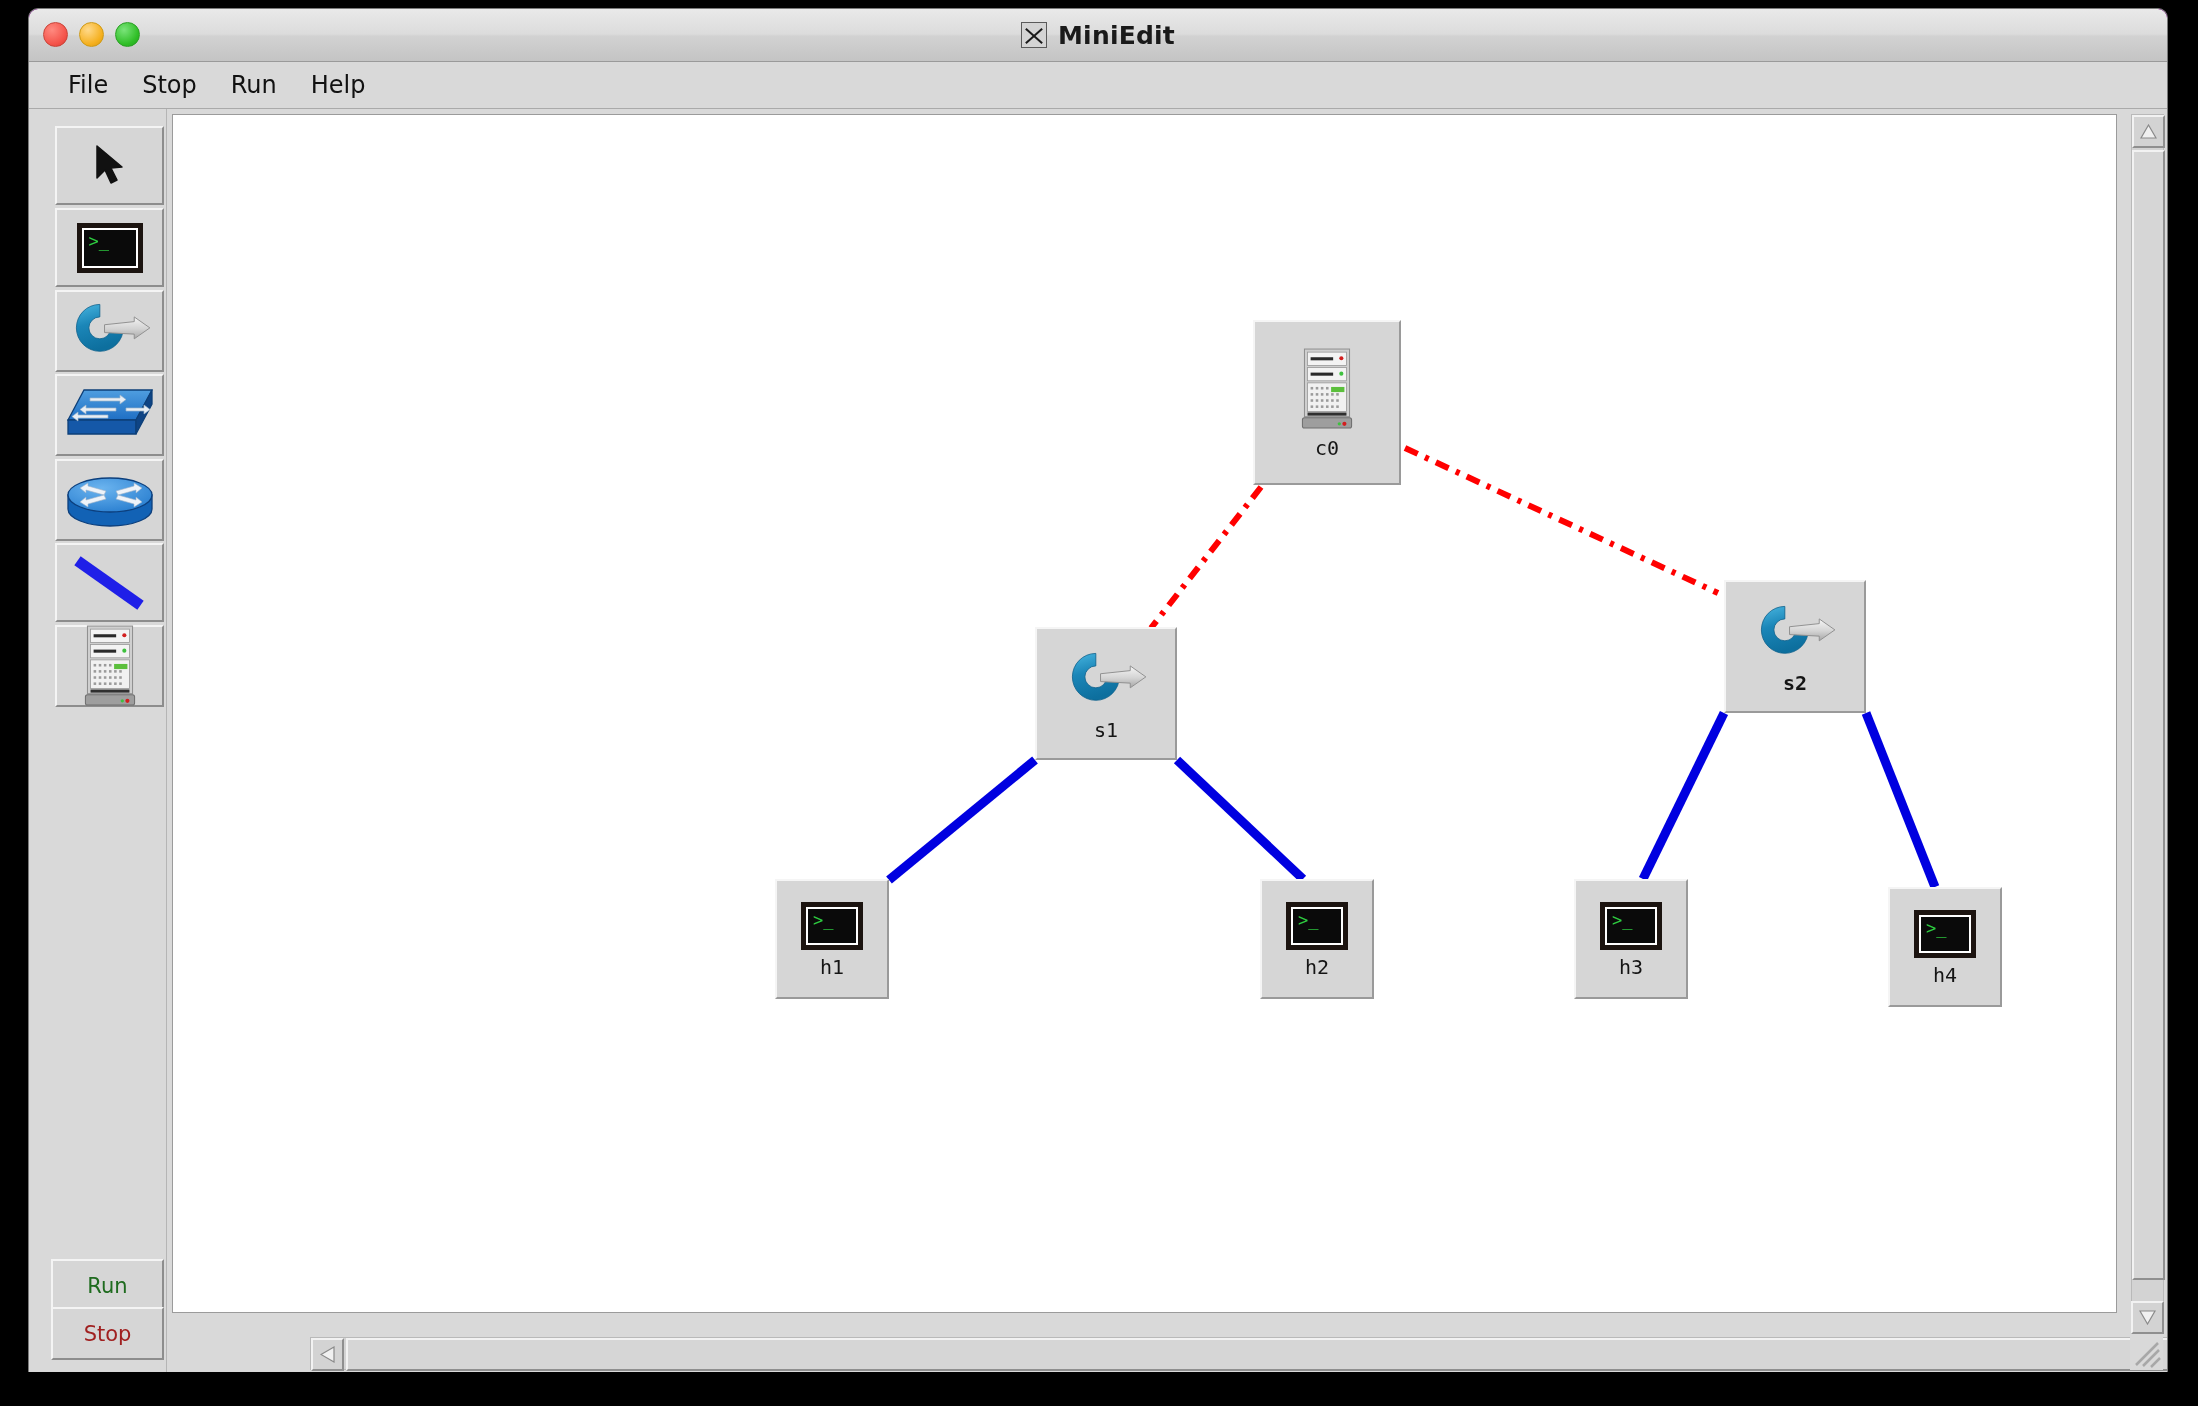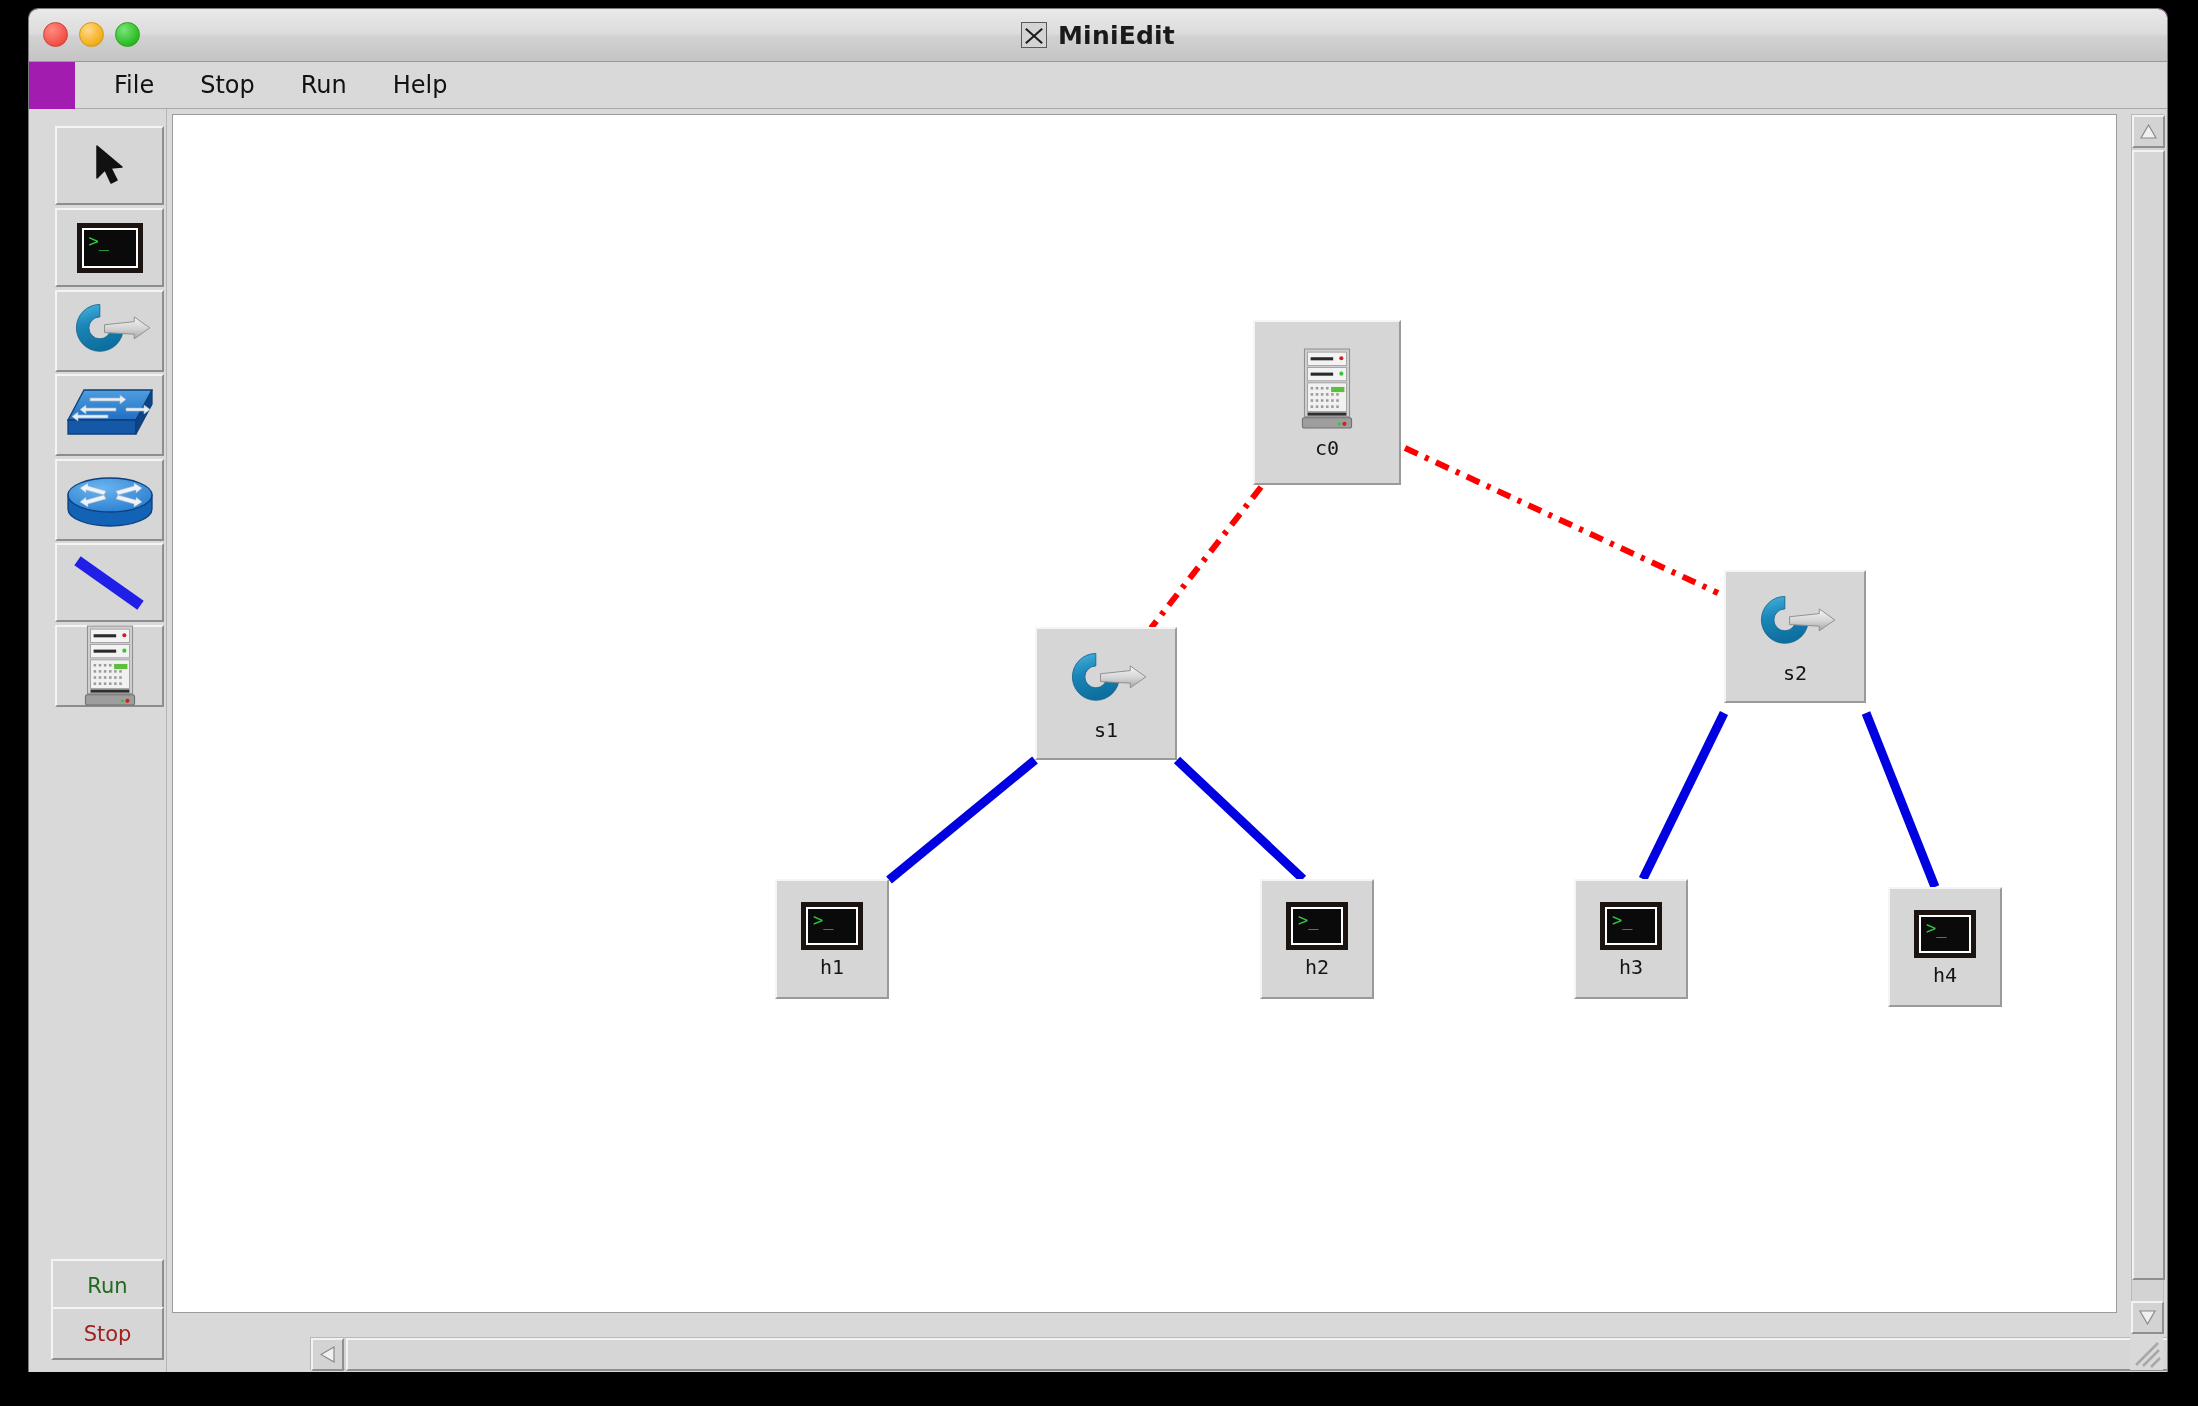--- a/index.html
+++ b/index.html
@@ -95,22 +95,21 @@
   }
 
   
   #menubar {
     height: 46px;
     background: #d9d9d9;
     border-bottom: 1px solid #aaaaaa;
     display: flex;
     align-items: center;
     padding-left: 22px;
-    gap: 12px;
-    margin-left: 46px;
+    gap: 0px;
   }
   .menu-item {
     font-family: "DejaVu Sans", sans-serif;
     font-size: 24px;
     color: #111;
     padding: 4px 17px;
     cursor: default;
   }
 
   
@@ -489,21 +488,21 @@
         <stop offset="0%" stop-color="#f6f6f6"></stop>
                       <stop offset="55%" stop-color="#d4d4d4"></stop>
                       <stop offset="100%" stop-color="#a6a6a6"></stop>
       </linearGradient>
     </defs>
     <path d="M42 8 A30 30 0 1 0 72 38 L56 38 A14 14 0 1 1 42 24 Z" fill="url(#ring1)" stroke="#0a5f8a" stroke-width="1"></path>
     <path d="M48 34 L86 30 L86 24 L106 38 L86 52 L86 46 L48 44 Z" fill="url(#arr1)" stroke="#8d8d8d" stroke-width="1.2" stroke-linejoin="round"></path>
   </svg>
                 <div class="node-label">s1</div>
               </div>
-              <div class="node" style="left: 1551px; top: 455px; width: 142px; height: 133px;">
+              <div class="node" style="left: 1551px; top: 465px; width: 142px; height: 133px; font-weight: bold;">
                 <svg class="ovs-icon" viewBox="0 0 110 84">
     <defs>
       <linearGradient id="ring2" x1="0" y1="0" x2="0.3" y2="1">
         <stop offset="0%" stop-color="#49b6e0"></stop>
                       <stop offset="45%" stop-color="#1b86b8"></stop>
                       <stop offset="100%" stop-color="#0d6f9e"></stop>
       </linearGradient>
       <linearGradient id="arr2" x1="0" y1="0" x2="0" y2="1">
         <stop offset="0%" stop-color="#f6f6f6"></stop>
                       <stop offset="55%" stop-color="#d4d4d4"></stop>

